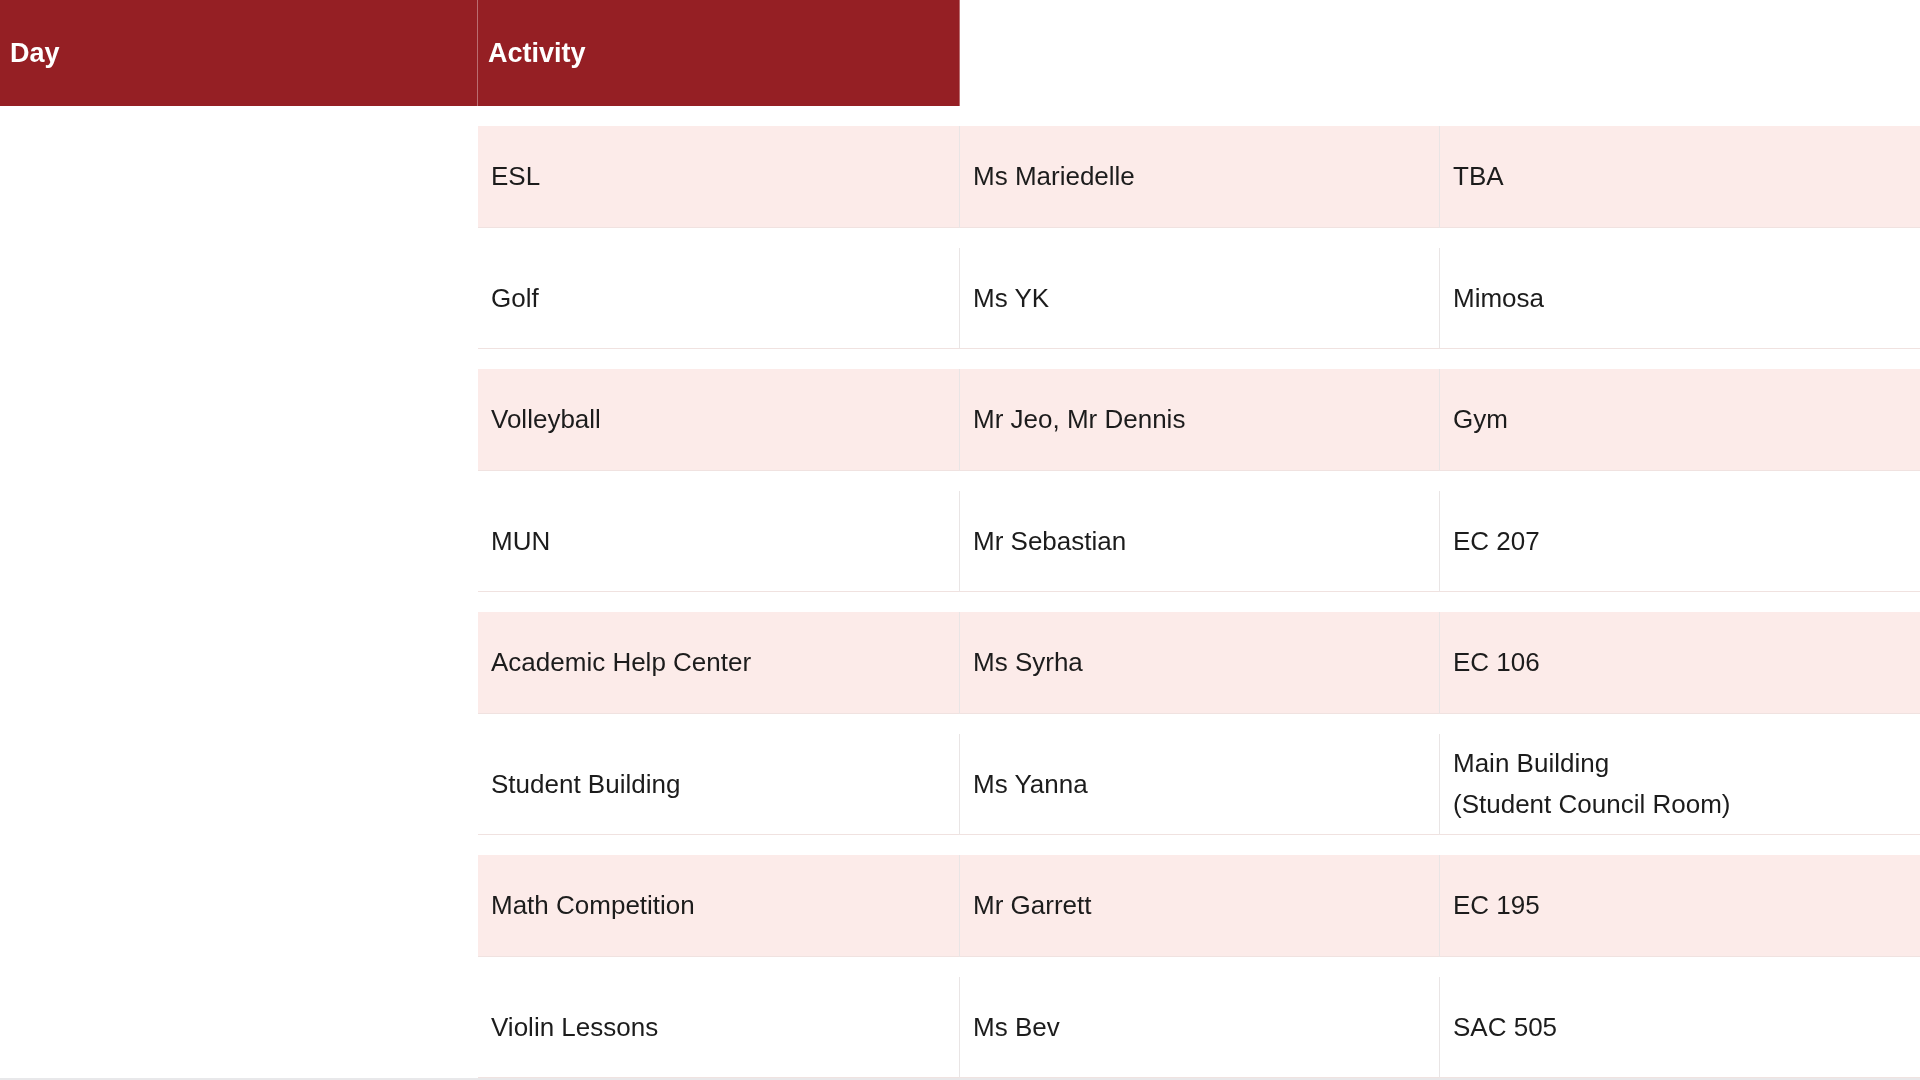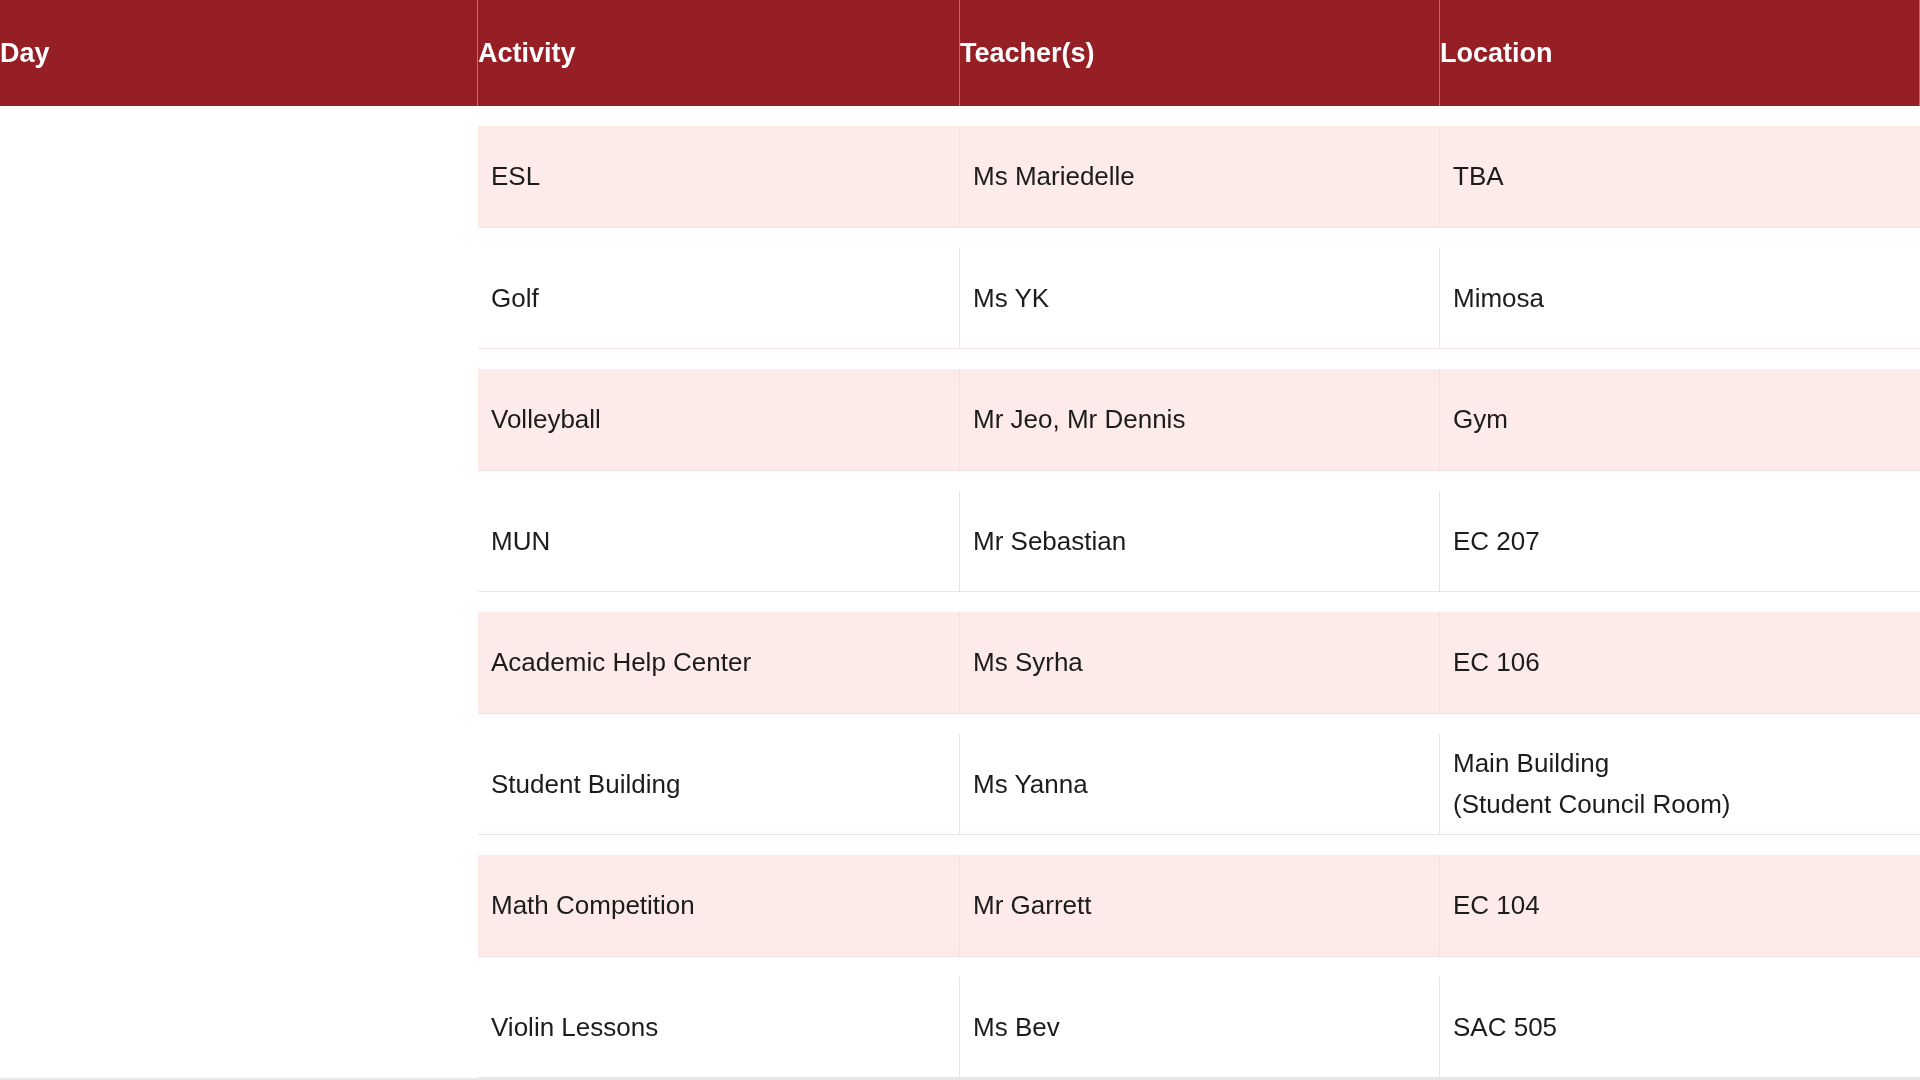--- a/index.html
+++ b/index.html
@@ -32,20 +32,21 @@
     box-sizing: border-box;
     border-bottom: 2px solid #e8e8ea;
   }
 
   .th {
     background: var(--header-bg, #951F24);
     color: var(--header-text, #ffffff);
     font-size: 27px;
     font-weight: 700;
     display: flex; align-items: center;
+    padding-left: 10px;
     box-sizing: border-box;
     border-right: 1px solid rgba(255,255,255,0.35);
   }
   .th:last-of-type { border-right: none; }
 
   .cell {
     display: flex; align-items: center;
     padding-left: 13px; padding-right: 8px;
     font-size: 26px;
     line-height: 1.55;
@@ -80,22 +81,20 @@
 </head>
 <body>
 
 <div class="page">
 
 
   <div class="grid">
 
     <div class="th" style="grid-row:1; grid-column:1;">Day</div>
     <div class="th" style="grid-row:1; grid-column:2;">Activity</div>
-    <div class="th" style="grid-row:1; grid-column:3;">Teacher(s)</div>
-    <div class="th" style="grid-row:1; grid-column:4;">Location</div>
 
 
     <div class="row">
       <div class="cell col-a alt" style="grid-row:2;">ESL</div>
       <div class="cell col-t alt" style="grid-row:2;">Ms Mariedelle</div>
       <div class="cell col-l alt" style="grid-row:2;">TBA</div>
     </div>
 
     <div class="row">
       <div class="cell col-a" style="grid-row:3;">Golf</div>
@@ -124,21 +123,21 @@
     <div class="row">
       <div class="cell col-a" style="grid-row:7;">Student Building</div>
       <div class="cell col-t" style="grid-row:7;">Ms Yanna</div>
       <div class="cell col-l" style="grid-row:7;">Main Building
 (Student Council Room)</div>
     </div>
 
     <div class="row">
       <div class="cell col-a alt" style="grid-row:8;">Math Competition</div>
       <div class="cell col-t alt" style="grid-row:8;">Mr Garrett</div>
-      <div class="cell col-l alt" style="grid-row:8;">EC 104</div>
+      <div class="cell col-l alt" style="grid-row:8;">EC 195</div>
     </div>
 
     <div class="row">
       <div class="cell col-a" style="grid-row:9;">Violin Lessons</div>
       <div class="cell col-t" style="grid-row:9;">Ms Bev</div>
       <div class="cell col-l" style="grid-row:9;">SAC 505</div>
     </div>
 
   </div>
 </div>

